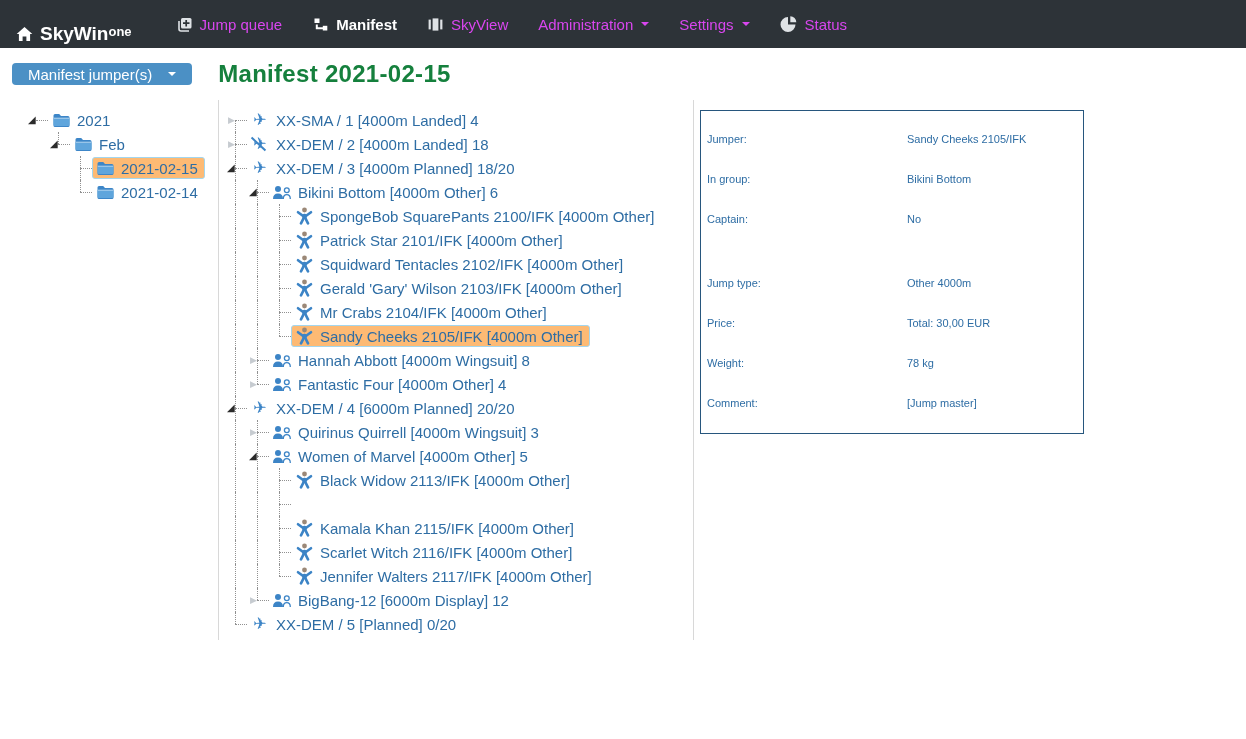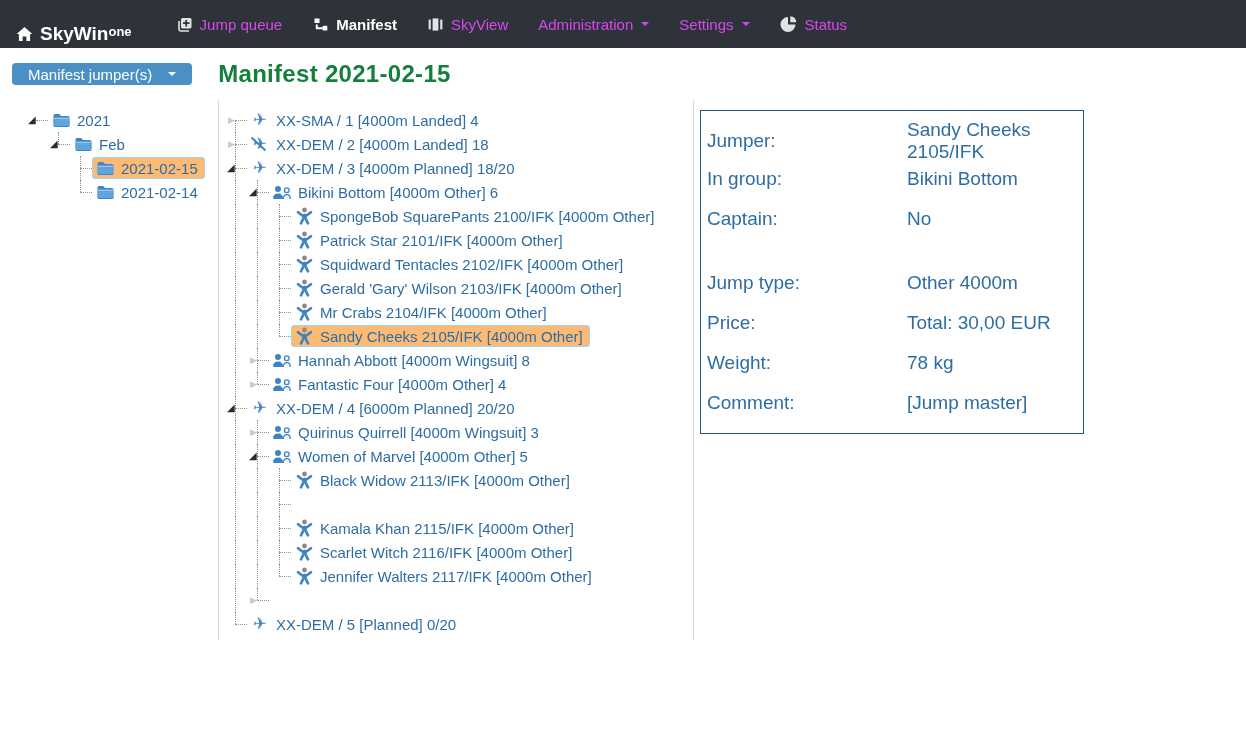--- a/index.html
+++ b/index.html
@@ -43,21 +43,21 @@
   .exp.closed { left:3px; font-size:9px;  color:#c6cbd0; }
   .node { display:flex; align-items:center; height:22px; padding:0 6px 0 2px; border-radius:3px; border:1px solid transparent; gap:6px; color:#2e6da4; font-size:15px; cursor:pointer; }
   .node.selected { background:#fdba74; border-color:#a3d6ee; }
   .tree-icon { width:20px; display:inline-flex; justify-content:center; flex:none; }
   .tree-icon svg { display:block; }
   .glyph.plane { font-family:"DejaVu Sans", sans-serif; font-size:16px; color:#3c84c6; position:relative; line-height:1; }
   .glyph.plane.slash::before { content:""; position:absolute; left:-1px; top:7px; width:19px; height:2px; background:#3c84c6; transform:rotate(43deg); }
 
   
   .details-box { width:384px; border:1px solid #27567d; padding:8px 0 10px 6px; color:#2e6da4; }
-  .drow { display:grid; grid-template-columns:200px 1fr; height:40px; align-items:center; font-size:19px; }
+  .drow { display:grid; grid-template-columns:200px 1fr; height:40px; align-items:center; font-size:11px; }
   .drow .dval { padding-right:4px; }
   .dspacer { height:24px; }
 </style>
 </head>
 <body>
 
 <nav class="navbar">
   <div class="brand">
     <span class="nicon">
         <svg width="17" height="16" viewBox="0 0 17 16" fill="#fff">
@@ -629,20 +629,31 @@
         </span>
       </div>
       <div class="trow">
         <span class="cell">
           <span class="vl"></span>
         </span>
         <span class="cell">
           <span class="vl tophalf"></span>
           <span class="hl"></span>
           <span class="exp closed">▶</span>
+        </span>
+        <span class="node">
+          <span class="tree-icon">
+            <svg width="20" height="15" viewBox="0 0 20 15">
+              <circle cx="6" cy="4" r="3" fill="#3c84c6"></circle>
+              <path d="M1 14 q0-5.5 5-5.5 q5 0 5 5.5 Z" fill="#3c84c6"></path>
+              <circle cx="14.8" cy="5.2" r="2.4" fill="none" stroke="#3c84c6" stroke-width="1.3"></circle>
+              <path d="M11.3 14 q0-4.3 3.5-4.3 q3.5 0 3.5 4.3" fill="none" stroke="#3c84c6" stroke-width="1.3"></path>
+            </svg>
+          </span>
+          <span>BigBang-12 [6000m Display] 12</span>
         </span>
       </div>
       <div class="trow">
         <span class="cell">
           <span class="vl tophalf"></span>
           <span class="hl"></span>
         </span>
         <span class="node">
           <span class="tree-icon glyph plane">✈</span>
           <span>XX-DEM / 5 [Planned] 0/20</span>

